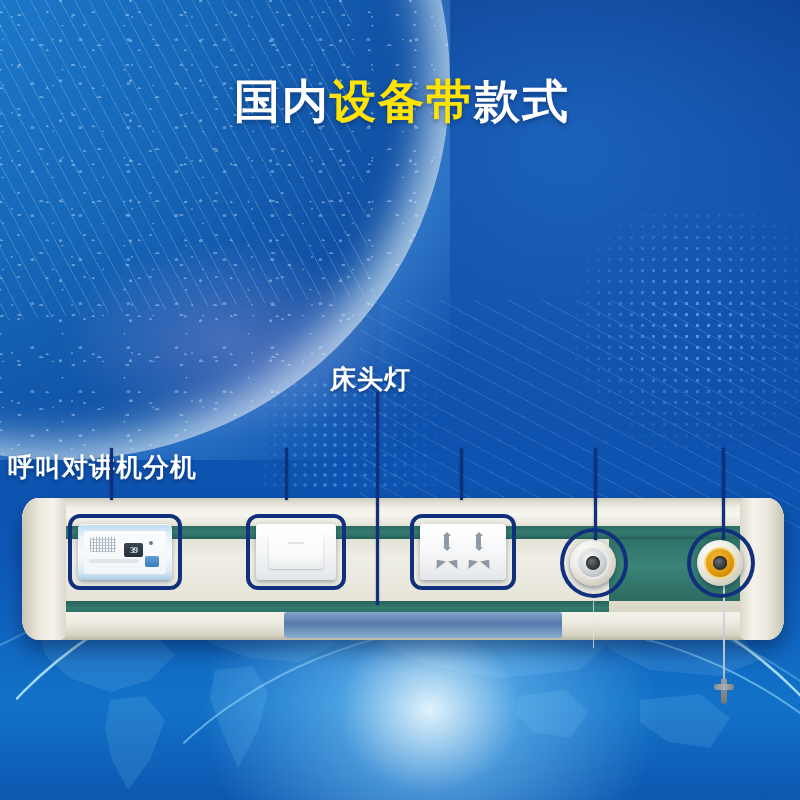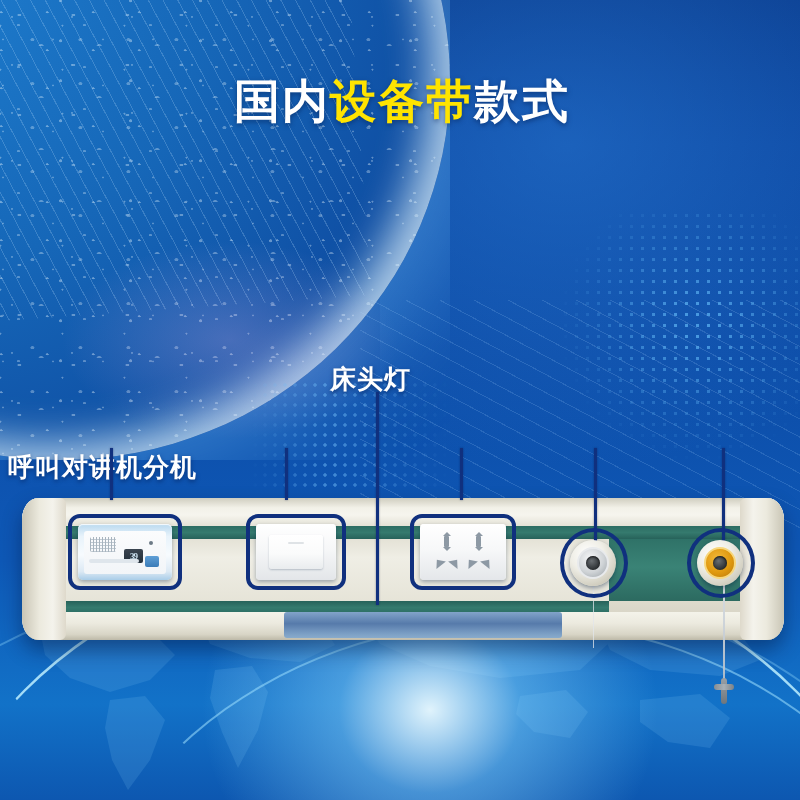--- a/index.html
+++ b/index.html
@@ -221,21 +221,21 @@
     background:linear-gradient(180deg,#fbfcfd 0%,#f2f5f8 100%);
     border-radius:3px;
   }
   .ic-speaker {
     position:absolute; left:6px; top:6px; width:26px; height:15px;
     background:repeating-linear-gradient(90deg,#9aa8b4 0px,#9aa8b4 1px,transparent 1px,transparent 3px),
                repeating-linear-gradient(0deg,#b7c2cc 0px,#b7c2cc 1px,transparent 1px,transparent 3px);
     opacity:.85; border-radius:2px;
   }
   .ic-display {
-    position:absolute; left:40px; top:18px; width:19px; height:14px;
+    position:absolute; left:40px; top:12px; width:19px; height:14px;
     background:linear-gradient(180deg,#3b4550,#23303b);
     border-radius:2px; color:#cfe4f2; font-size:9px; font-weight:bold;
     display:flex; align-items:center; justify-content:center;
     font-family:Liberation Serif, serif; letter-spacing:-1px;
   }
   .ic-led {
     position:absolute; left:65px; top:10px; width:4px; height:4px;
     border-radius:50%; background:#6d7a86;
   }
   .ic-slot {

